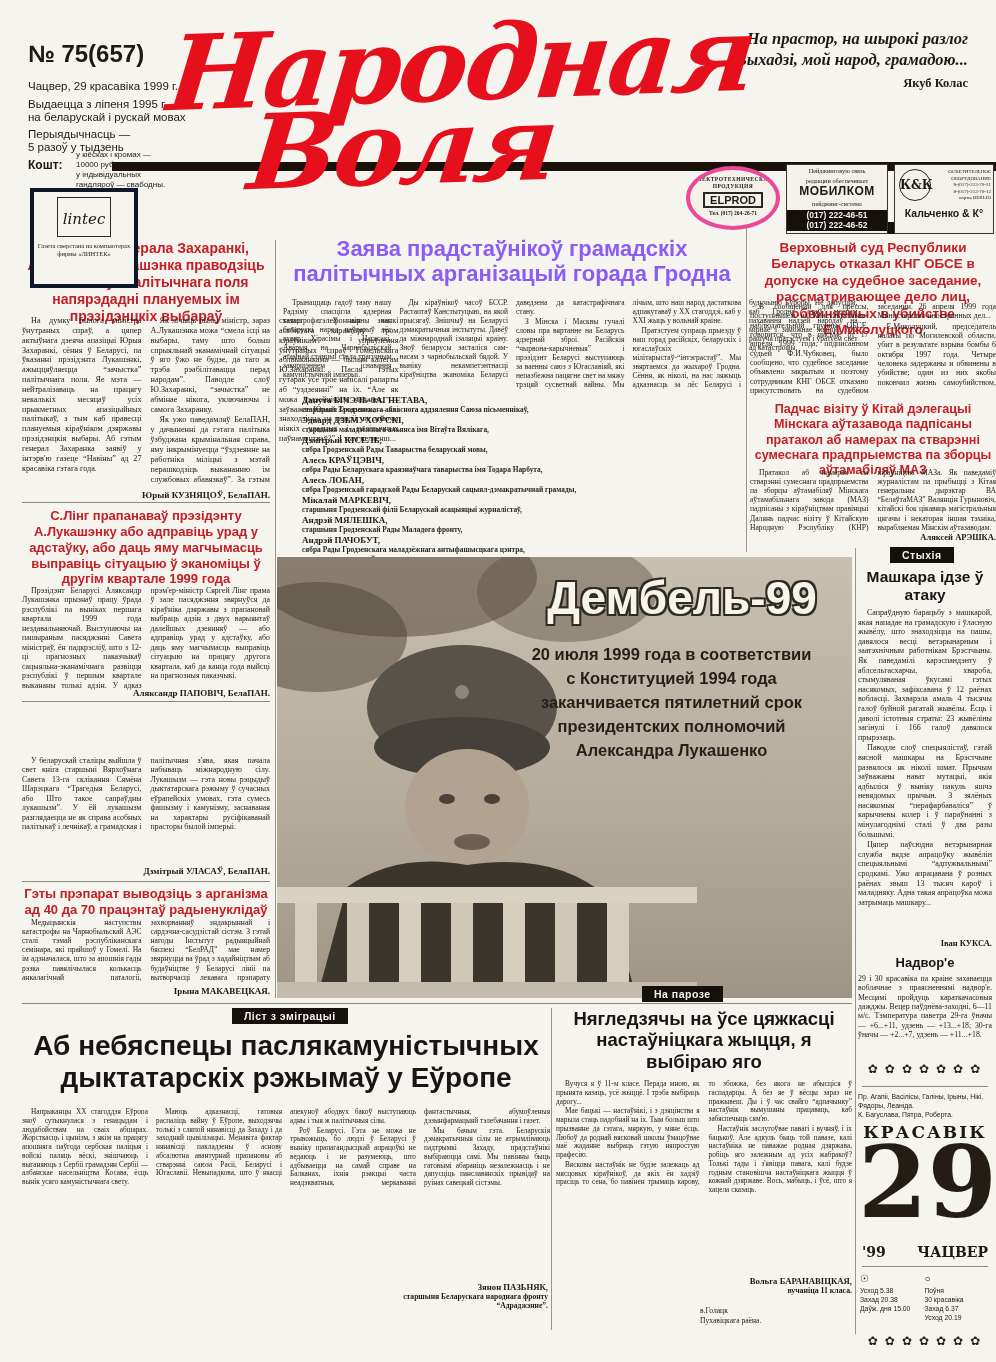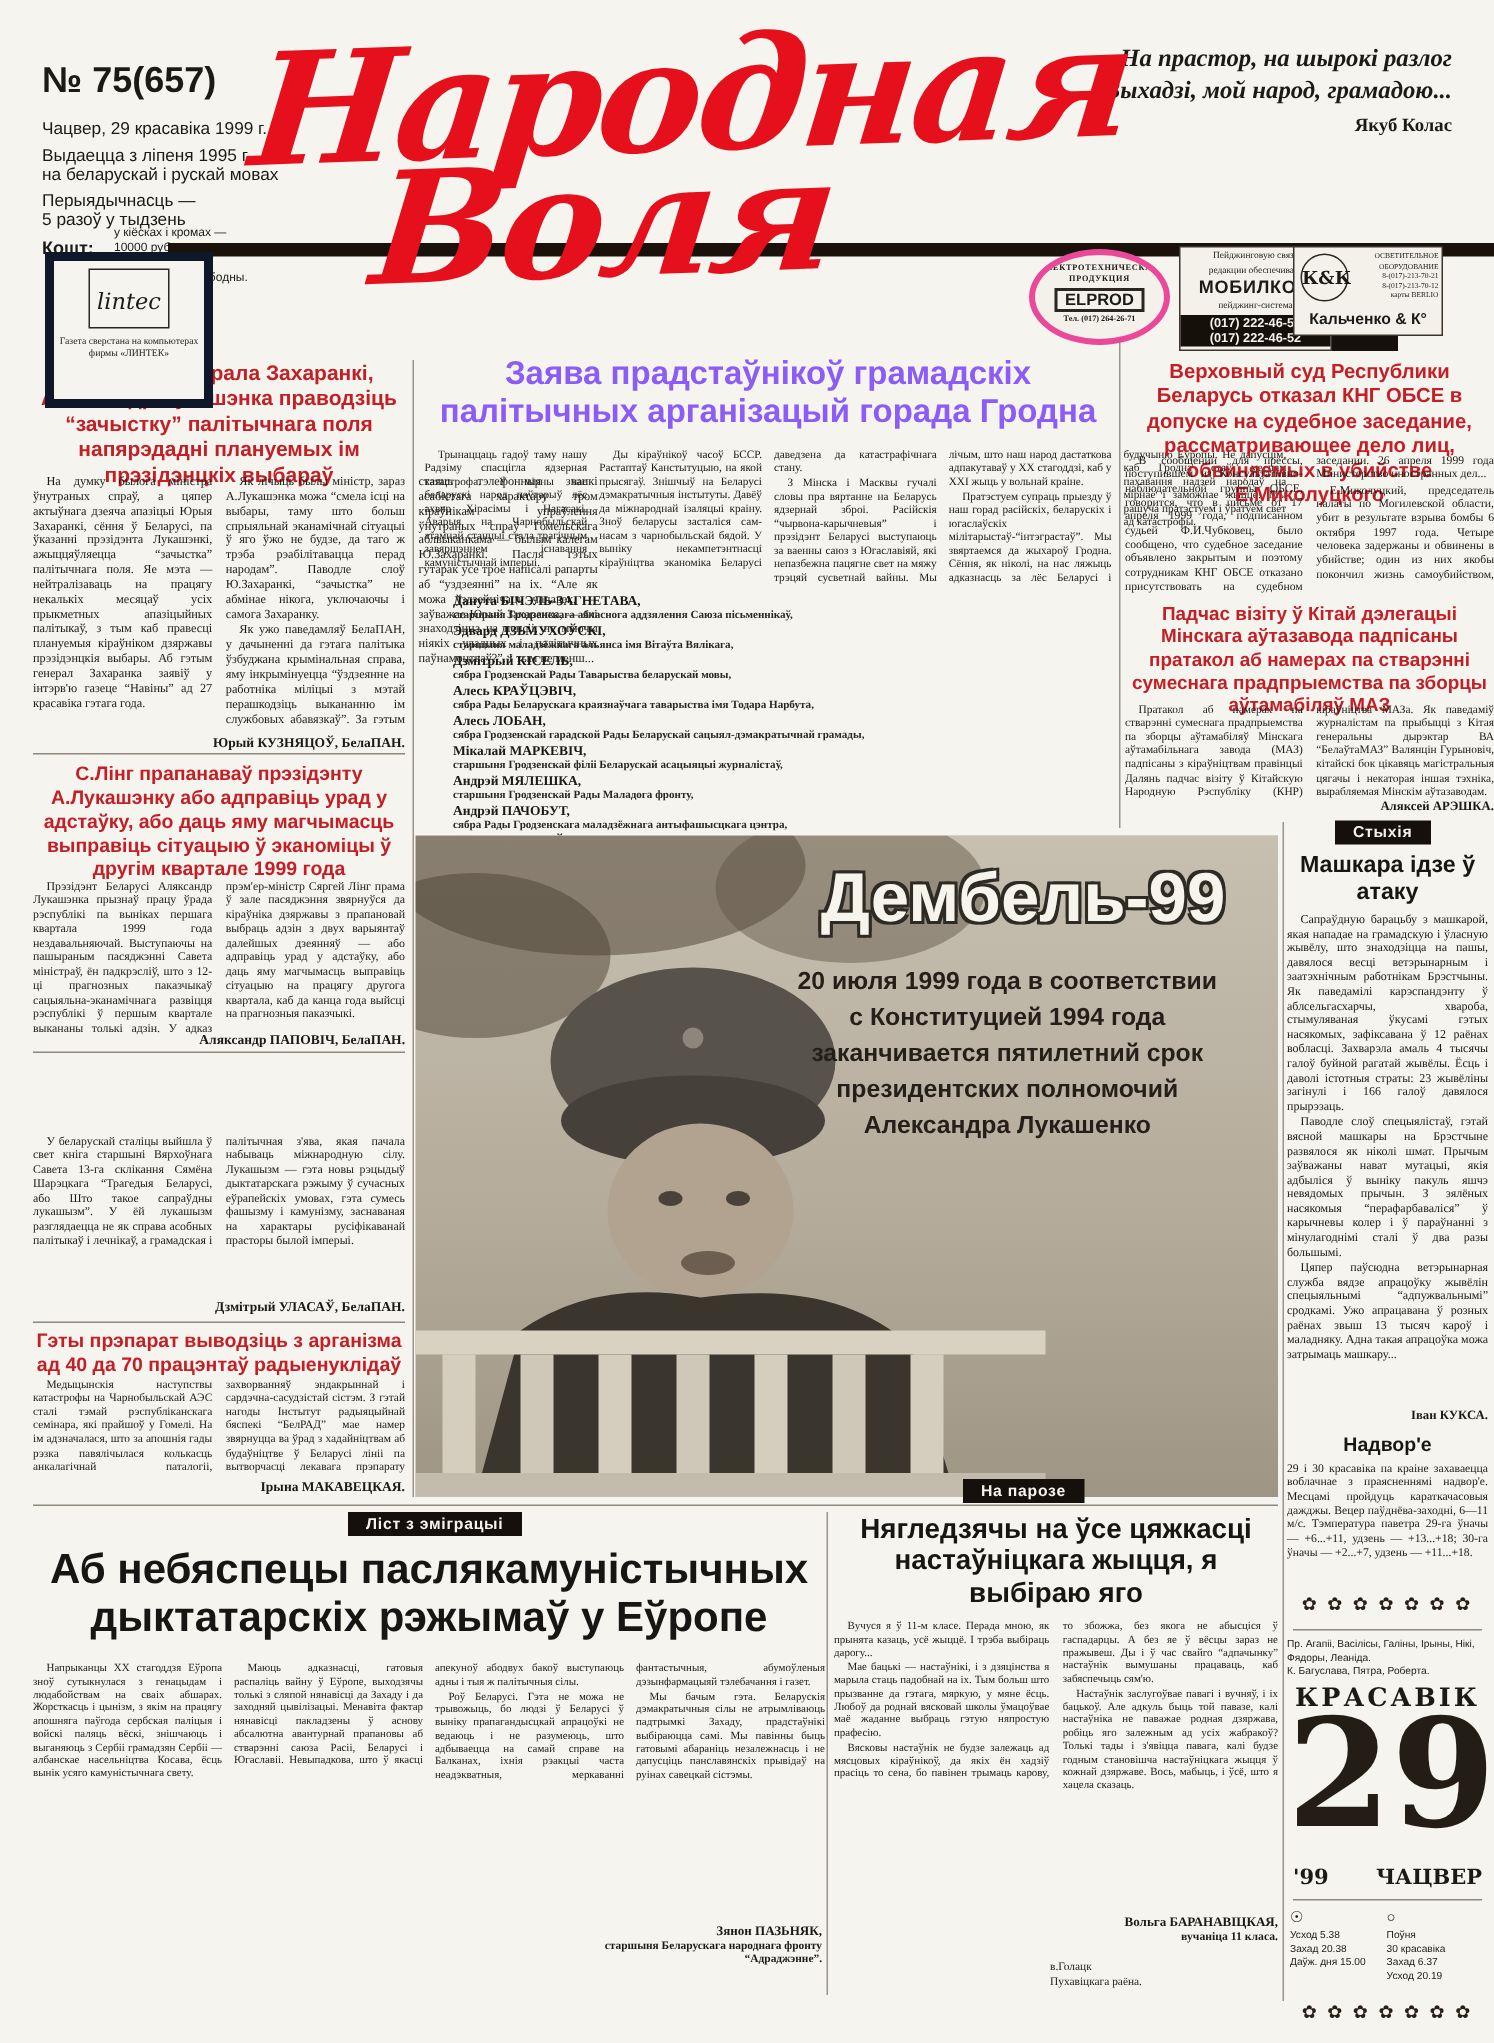--- a/index.html
+++ b/index.html
@@ -16,38 +16,38 @@
   .price-lines{left:76px;top:150px;font-size:8px;line-height:1.25;width:110px;}
   .masthead{color:#e60f1c;font-family:"DejaVu Serif",serif;font-style:italic;font-weight:bold;
             transform:skewX(-8deg) rotate(-2deg);letter-spacing:-3px;line-height:1;z-index:3;}
   .mast1{left:170px;top:12px;font-size:104px;}
   .mast2{left:250px;top:96px;font-size:104px;}
   .slogan{right:28px;top:28px;width:330px;text-align:right;font-style:italic;font-weight:bold;
           font-size:16.5px;line-height:1.3;}
   .slogan-author{right:28px;top:76px;font-size:12.5px;font-weight:bold;}
   .black-bar{left:112px;top:162px;width:884px;height:9px;background:#19110a;z-index:1;}
 
-  .lintec-box{left:30px;top:168px;width:100px;height:92px;border:6px solid #0f172a;background:#f6f4ee;z-index:2;}
+  .lintec-box{left:30px;top:188px;width:100px;height:92px;border:4px solid #0f172a;background:#f6f4ee;z-index:2;}
   .lintec-logo{margin:5px auto 3px auto;width:54px;height:40px;border:1px solid #2c2620;text-align:center;
                font-family:"DejaVu Serif",serif;font-style:italic;font-size:15px;padding-top:12px;box-sizing:border-box;}
   .lintec-cap{font-size:6.5px;text-align:center;line-height:1.25;padding:2px 3px;}
 
   .ad-box{border:1px solid #3a342c;background:#f3f1ea;z-index:2;box-sizing:border-box;}
   .elprod{left:686px;top:166px;width:94px;height:64px;border:4px solid #ec4899;border-radius:50%;
           text-align:center;overflow:hidden;}
   .elprod-top{font-size:5.5px;font-weight:bold;letter-spacing:.5px;padding-top:6px;line-height:1.3;}
   .elprod-name{margin:2px auto;width:56px;border:2px solid #2c2620;font-weight:bold;font-size:11px;
                font-family:"Liberation Sans",sans-serif;}
   .elprod-tel{font-size:5.5px;font-weight:bold;}
   .mobilcom{left:786px;top:164px;width:102px;height:70px;text-align:center;}
   .mob-small{font-size:6.3px;line-height:1.2;padding-top:2px;}
   .mob-name{font-size:12px;font-weight:bold;font-family:"Liberation Sans",sans-serif;letter-spacing:.5px;}
   .mob-phones{background:#16100a;color:#f4f2ea;font-weight:bold;font-size:8.5px;line-height:1.25;
               font-family:"Liberation Sans",sans-serif;margin-top:2px;}
-  .kk{left:862px;top:164px;width:100px;height:60px;}
+  .kk{left:894px;top:164px;width:100px;height:70px;}
   .kk-logo{float:left;width:30px;height:30px;border:1px solid #2c2620;border-radius:50%;margin:4px;
            text-align:center;font-weight:bold;font-size:12px;line-height:30px;font-family:"DejaVu Serif",serif;}
   .kk-small{font-size:5px;line-height:1.3;padding:4px 2px 0 0;text-align:right;}
   .kk-name{clear:both;text-align:center;font-weight:bold;font-size:10.5px;font-family:"Liberation Sans",sans-serif;padding-top:2px;}
 
   
   .headline-red{color:#c22026;font-family:"Liberation Sans",sans-serif;font-weight:bold;text-align:center;line-height:1.22;}
   .headline-dark{color:#8b5cf6;font-family:"Liberation Sans",sans-serif;font-weight:bold;text-align:center;line-height:1.15;}
   .headline-blk{color:#181614;font-family:"Liberation Sans",sans-serif;font-weight:bold;text-align:center;line-height:1.15;}
   .body-txt{font-size:8.2px;line-height:1.2;text-align:justify;}

